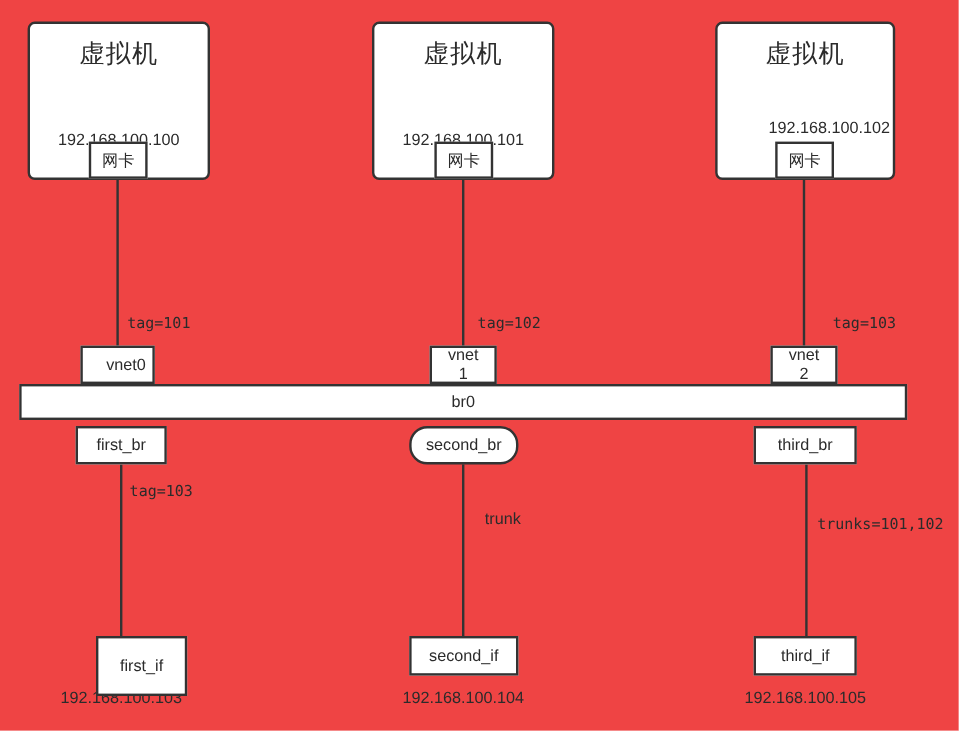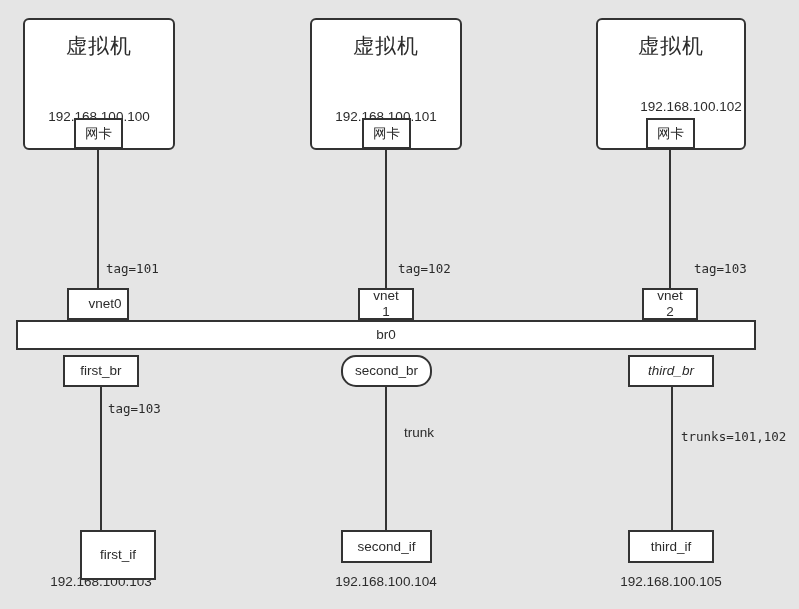--- a/index.html
+++ b/index.html
@@ -9,21 +9,21 @@
     background: #ffffff;
   }
   body {
     font-family: "Liberation Sans", "DejaVu Sans", sans-serif;
     color: #2b2b2b;
   }
   #canvas {
     position: relative;
     width: 799px;
     height: 609px;
-    background: #e5e5e5;
+    background: #ef4444;
     overflow: hidden;
   }
 
   
   .box {
     position: absolute;
     box-sizing: border-box;
     border: 2px solid #333333;
     background: #ffffff;
     display: flex;
@@ -165,21 +165,21 @@
 
   <div class="vline" style="left:669px; top:148px; height:141px;"></div>
 
   <div class="label mono" style="left:694px; top:261px;">tag=103</div>
 
   <div class="box vnet-box" style="left:642px; top:288px; width:56px; height:32px;">
     <span>vnet</span>
     <span>2</span>
   </div>
 
-  <div class="box br-box" style="left:628px; top:355px; width:86px; height:32px;font-style:italic;">third_br</div>
+  <div class="box br-box" style="left:628px; top:355px; width:86px; height:32px;">third_br</div>
 
   <div class="vline" style="left:671px; top:387px; height:144px;"></div>
 
   <div class="label mono" style="left:681px; top:401px;margin-top:28px;">trunks=101,102</div>
 
   <div class="box if-box" style="left:628px; top:530px; width:86px; height:33px;">third_if</div>
 
   <div class="ip-label" style="left:596px; top:574px; width:150px;">192.168.100.105</div>
 
   <div class="box bridge-bar" style="left:16px; top:320px; width:740px; height:30px;">br0</div>

